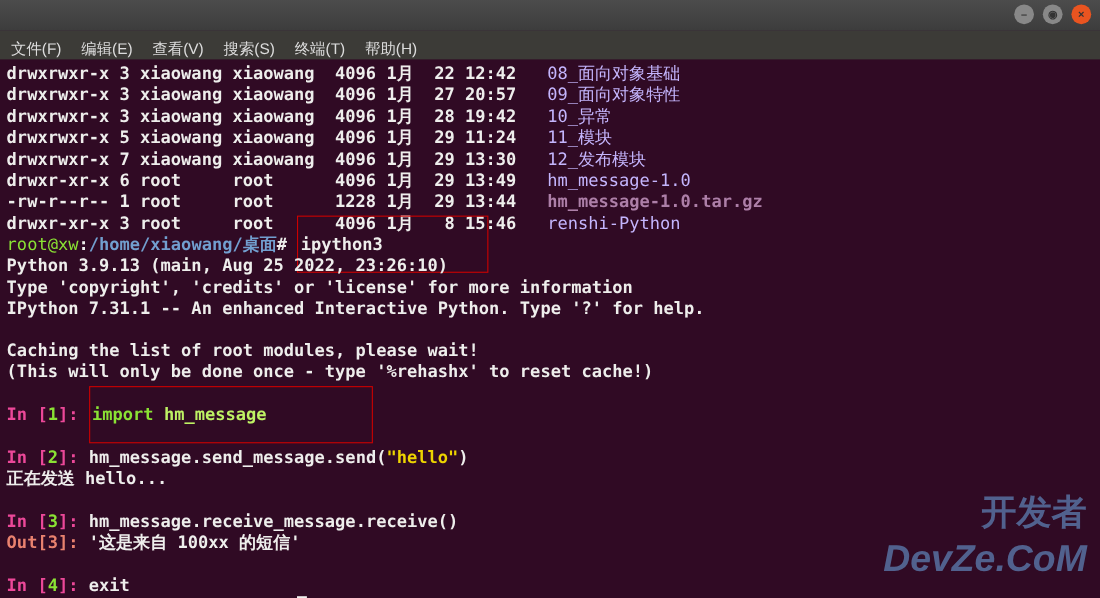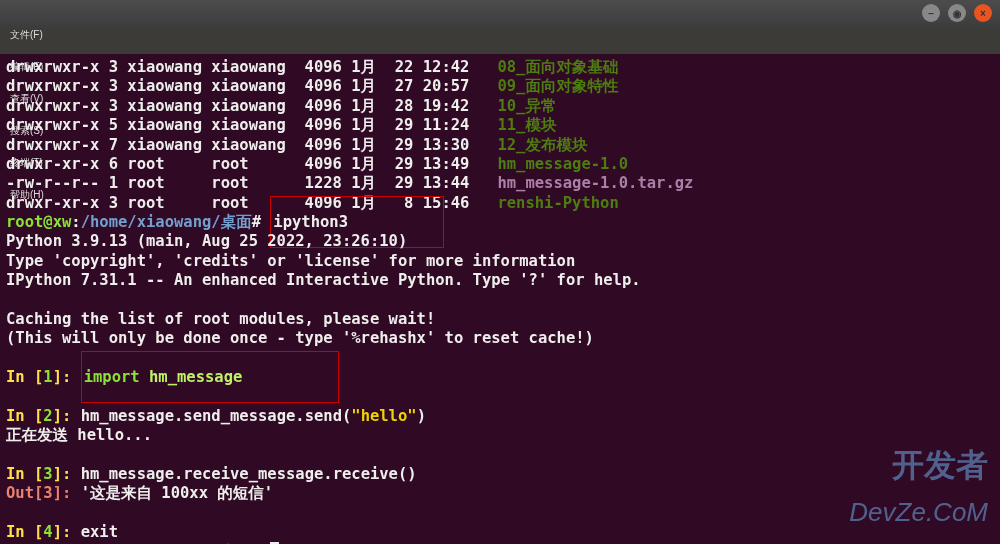--- a/index.html
+++ b/index.html
@@ -40,41 +40,40 @@
   font-size: 10px;
   color: #333;
 }
 .wbtn.min { background: #888; }
 .wbtn.max { background: #888; }
 .wbtn.close { background: #e95420; }
 .menubar {
   height: 26px;
   background: #3c3b37;
   display: flex;
-  align-items: flex-start;
+  align-items: flex-end;
   padding: 0 10px;
   gap: 18px;
   font-family: sans-serif;
-  font-size: 10px;
+  font-size: 14px;
   color: #dcdcdc;
-  flex-direction: column;
 }
 .terminal {
   padding: 4px 6px;
   font-size: 15.5px;
   line-height: 1.25;
   color: #eeeeec;
   white-space: pre;
   font-weight: bold;
 }
-.dir { color: #4d7c0f; font-weight: bold; }
+.dir { color: #c4b5fd; font-weight: normal; }
 .file { color: #ad7fa8; font-weight: bold; }
-.prompt-user { color: #8ae234; font-weight: bold; margin-top: 20px; }
+.prompt-user { color: #8ae234; font-weight: normal; margin-top: 20px; }
 .prompt-path { color: #729fcf; font-weight: bold; }
-.in-label { color: #fde047; font-weight: bold; }
+.in-label { color: #ec4899; font-weight: bold; }
 .in-num { color: #8ae234; font-weight: bold; }
 .out-label { color: #e9826f; }
 .out-num { color: #e9826f; }
 .kw { color: #8ae234; font-weight: bold; }
 .mod { color: #bef264; font-weight: bold; margin-top: 37px; }
 .str { color: #edd400; }
 .redbox { border: 1px solid #cc0000; padding: 16px 2px; }
 .cursor {
   display: inline-block;
   width: 9px;
@@ -89,22 +88,22 @@
   font-family: "SimHei", sans-serif;
   font-size: 32px;
   font-weight: bold;
   color: rgba(110,170,230,0.55);
 }
 .watermark2 {
   position: absolute;
   right: 12px;
   bottom: 16px;
   font-family: "Arial", sans-serif;
-  font-size: 26px;
-  font-weight: normal;
+  font-size: 34px;
+  font-weight: bold;
   font-style: italic;
   color: rgba(110,170,230,0.55);
 }
 </style>
 </head>
 <body>
 
 <div class="titlebar">
   <div class="window-controls">
     <div class="wbtn min">–</div>

